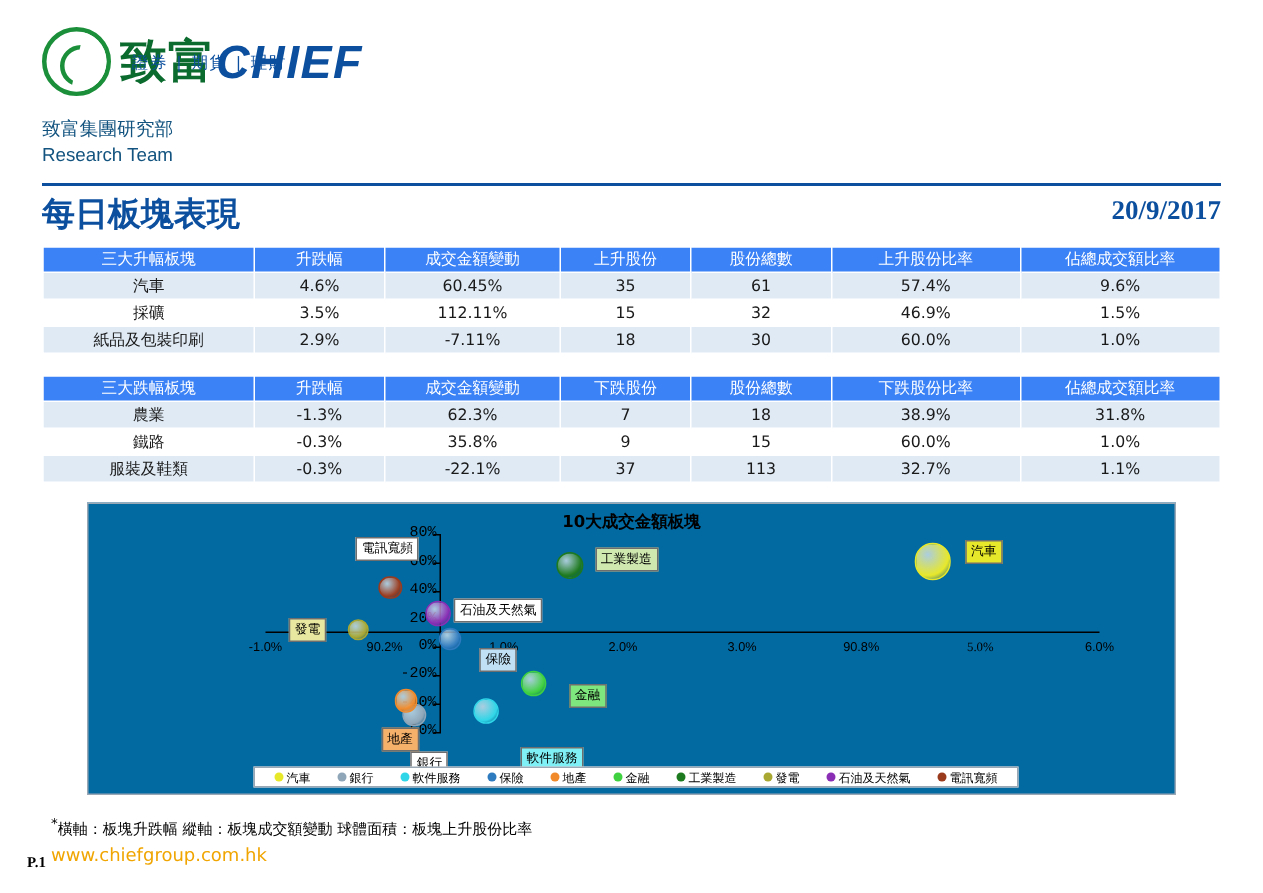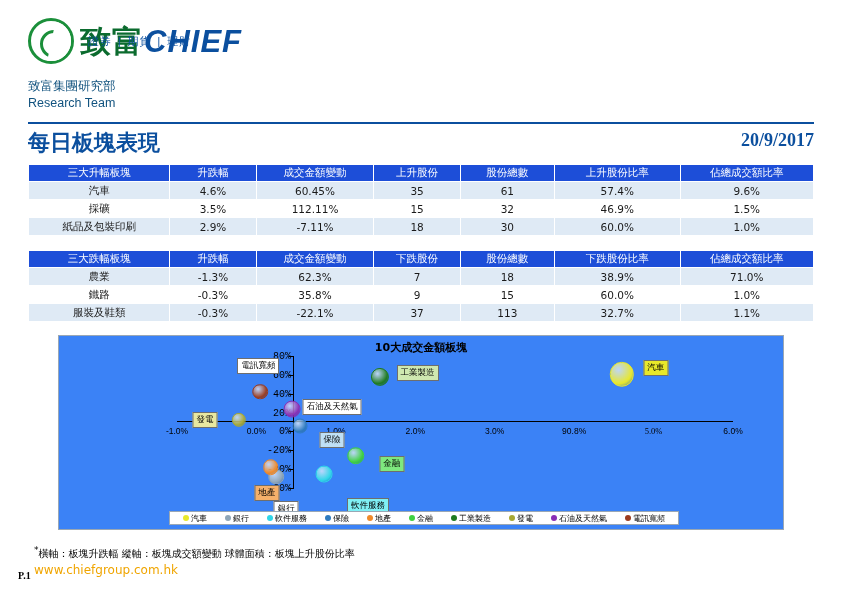--- a/index.html
+++ b/index.html
@@ -111,21 +111,21 @@
     position: absolute;
     left: 28px;
     width: 786px;
     border-collapse: collapse;
     font-size: 10.5px;
     font-family: "DejaVu Sans", sans-serif;
   }
   table.up { top: 164px; }
   table.down { top: 250px; }
   table.sector th {
-    background: #1d4ed8;
+    background: #3b82f6;
     color: #ffffff;
     font-weight: normal;
     height: 14px;
     padding: 1px 4px;
     text-align: center;
     border: 1px solid #ffffff;
     font-size: 10.5px;
   }
   table.sector td {
     height: 18px;
@@ -138,21 +138,21 @@
   table.sector tr.odd td { background: #dfeaf5; }
   table.sector tr.even td { background: #ffffff; }
   table.sector td.name { text-align: center; }
 
   
   .chart-panel {
     position: absolute;
     left: 58px; top: 335px;
     width: 726px; height: 195px;
     border: 1px solid #9aa7b4;
-    background: #3b82f6;
+    background: #0369a1;
   }
   .chart-title {
     position: absolute;
     left: 0; right: 0; top: 4px;
     text-align: center;
     font-size: 11px;
     font-weight: bold;
     color: #000;
     font-family: "DejaVu Sans", sans-serif;
   }
@@ -336,21 +336,21 @@
       </tr>
     </thead>
     <tbody>
       <tr class="odd">
         <td class="name">農業</td>
         <td>-1.3%</td>
         <td>62.3%</td>
         <td>7</td>
         <td>18</td>
         <td>38.9%</td>
-        <td>71.0%</td>
+        <td>31.8%</td>
       </tr>
       <tr class="even">
         <td class="name">鐵路</td>
         <td>-0.3%</td>
         <td>35.8%</td>
         <td>9</td>
         <td>15</td>
         <td>60.0%</td>
         <td>1.0%</td>
       </tr>
@@ -365,21 +365,21 @@
       </tr>
     </tbody>
   </table>
 
   <div class="chart-panel">
     <div class="chart-title">10大成交金額板塊</div>
     <div class="plot" id="plot">
       <div class="axis-x"></div>
       <div class="axis-y"></div>
     <div class="xtick" style="left: 0px;">-1.0%</div>
-        <div class="xtick" style="left: 79.4286px;">0.0%</div>
+        <div class="xtick" style="left: 79.4286px;">90.2%</div>
         <div class="xtick" style="left: 158.857px;">1.0%</div>
         <div class="xtick" style="left: 238.286px;">2.0%</div>
         <div class="xtick" style="left: 317.714px;">3.0%</div>
         <div class="xtick" style="left: 397.143px;">90.8%</div>
         <div class="xtick" style="left: 476.571px; font-family: Liberation Serif, serif;">5.0%</div>
         <div class="xtick" style="left: 556px;">6.0%</div>
         <div class="ytick" style="top: 0px;">80%</div>
         <div style="position: absolute; left: 112px; width: 5px; height: 1px; background: rgb(0, 0, 0); top: 0px;"></div>
         <div class="ytick" style="top: 18.8571px;">60%</div>
         <div style="position: absolute; left: 112px; width: 5px; height: 1px; background: rgb(0, 0, 0); top: 18.8571px;"></div>

